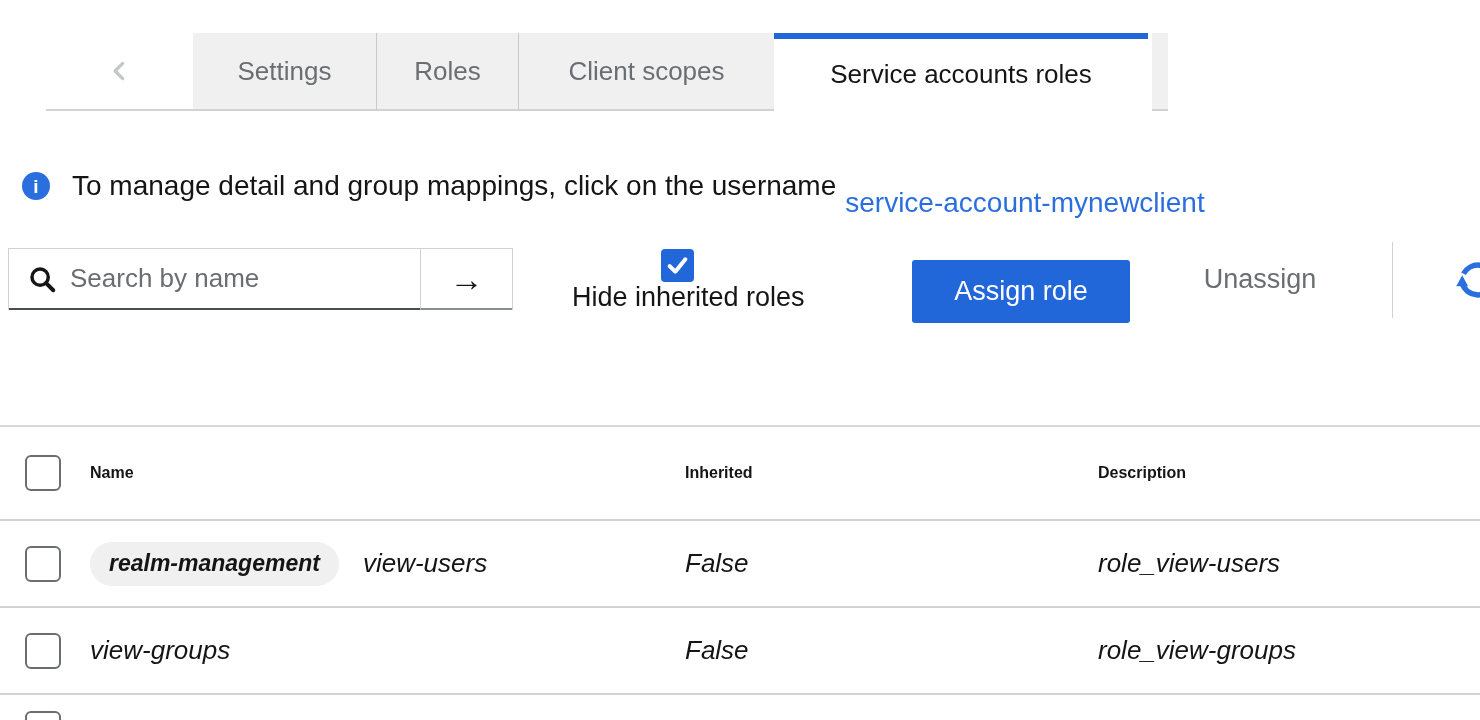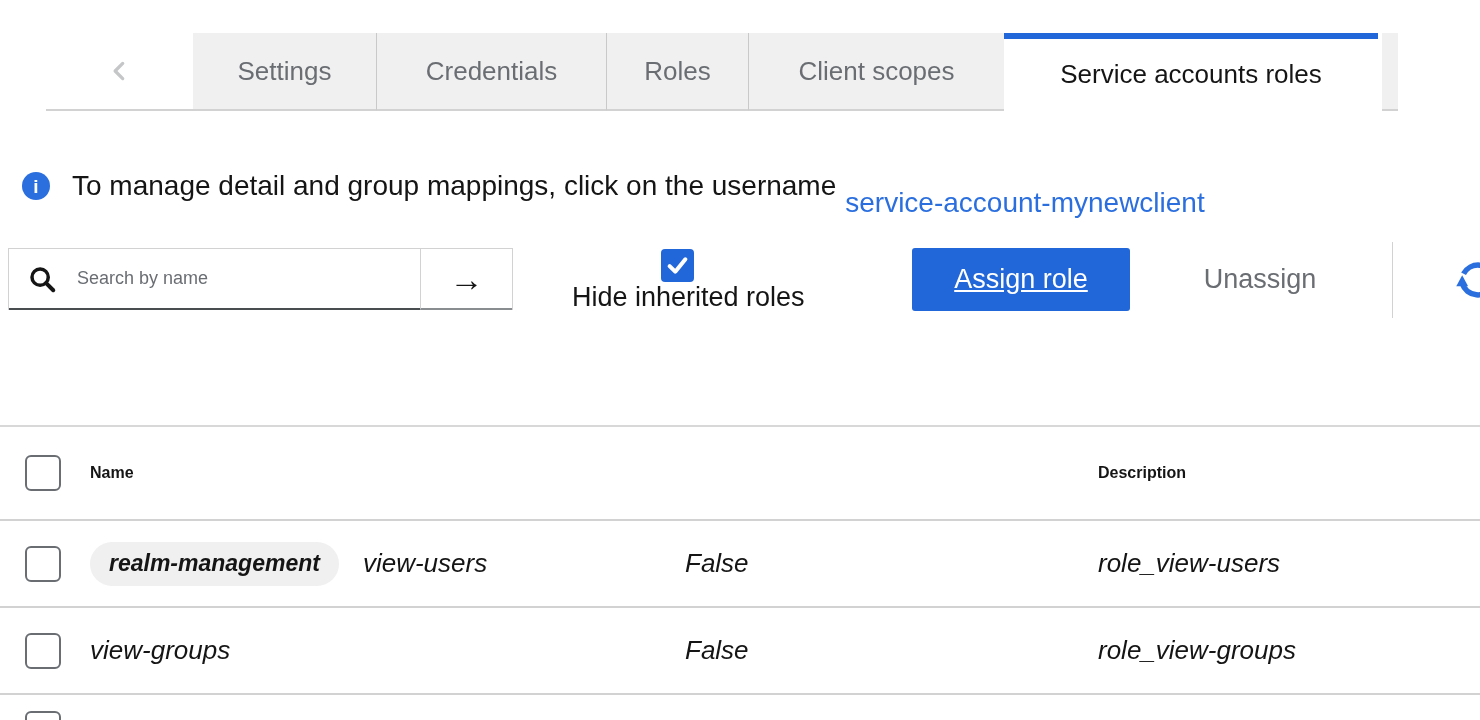--- a/index.html
+++ b/index.html
@@ -50,42 +50,42 @@
     display:flex;box-sizing:border-box;
     border:1px solid var(--border,#d2d2d2);border-bottom:none;background:#fff;
   }
   .search-input-wrap{
     flex:1;display:flex;align-items:center;box-sizing:border-box;
     border-bottom:2px solid #4a4d50;
   }
   .search-icon{margin-left:18px;flex:0 0 auto;display:flex;}
   .search-input-wrap input{
     border:none;outline:none;background:transparent;
-    font-family:inherit;font-size:18px;color:var(--text,#151515);
-    width:100%;margin-left:20px;padding:0;
+    font-family:inherit;font-size:26px;color:var(--text,#151515);
+    width:100%;margin-left:13px;padding:0;
   }
   .search-input-wrap input::placeholder{color:var(--muted,#6a6e73);opacity:1;}
   .search-go{
     width:92px;flex:0 0 auto;background:#fff;cursor:pointer;
     border:none;border-left:1px solid var(--border,#d2d2d2);
     border-bottom:2px solid #8a8d90;box-sizing:border-box;
     display:flex;align-items:center;justify-content:center;
   }
   .arrow-glyph{font-size:34px;color:var(--text,#151515);line-height:1;}
   .hide-roles{position:absolute;left:550px;top:1px;height:34px;display:flex;align-items:center;cursor:pointer;flex-direction:column;}
   .cb{
     width:33px;height:33px;border-radius:4px;flex:0 0 auto;
     background:var(--accent,#2267d9);
     display:flex;align-items:center;justify-content:center;cursor:pointer;
   }
   .cb-label{font-size:27px;margin-left:22px;white-space:nowrap;}
   .assign{
-    position:absolute;left:912px;top:0;width:218px;height:63px;
+    position:absolute;left:912px;top:12px;width:218px;height:63px;
     background:var(--accent,#2267d9);color:#fff;border:none;border-radius:3px;
-    font-family:inherit;font-size:27px;cursor:pointer;text-decoration:underline;
+    font-family:inherit;font-size:27px;cursor:pointer;
   }
   .unassign{
     position:absolute;left:1180px;top:0;width:160px;height:63px;
     background:none;border:none;color:var(--muted,#6a6e73);
     font-family:inherit;font-size:27px;cursor:pointer;
   }
   .tdiv{position:absolute;left:1392px;top:-6px;width:1px;height:76px;background:var(--border,#d2d2d2);}
   .refresh{
     position:absolute;left:1456px;top:9px;width:60px;height:46px;
     background:none;border:none;cursor:pointer;padding:0;display:flex;align-items:center;
@@ -126,23 +126,20 @@
 <div class="tabbar">
   <button class="scrollbtn">
     <span style="display:flex;">
       <svg width="26" height="26" viewBox="0 0 24 24">
           <path d="M14.5 5 L7.5 12 L14.5 19" fill="none" stroke="#c4c6c8" stroke-width="3" stroke-linecap="round" stroke-linejoin="round"></path>
         </svg>
     </span>
   </button>
   <div class="tab t0">
       <span>Settings</span>
-    </div>
-  <div class="tab t2 sep">
-      <span>Credentials</span>
     </div>
   <div class="tab t3 sep">
       <span>Roles</span>
     </div>
   <div class="tab t4 sep">
       <span>Client scopes</span>
     </div>
   <div class="tab t5 active">
       <span>Service accounts roles</span>
     </div>
@@ -197,20 +194,21 @@
     </span>
   </button>
 </div>
 
 <div class="rtable">
   <div class="thead">
     <div class="cell c-check">
       <button class="tcb"></button>
     </div>
     <div class="cell c-name">Name</div>
+    <div class="cell c-inh">Inherited</div>
     <div class="cell c-desc">Description</div>
   </div>
 
   <div class="trow">
     <div class="cell c-check">
       <button class="tcb"></button>
     </div>
     <div class="cell c-name">
       <span class="badge">realm-management</span>
       <span>view-users</span>

